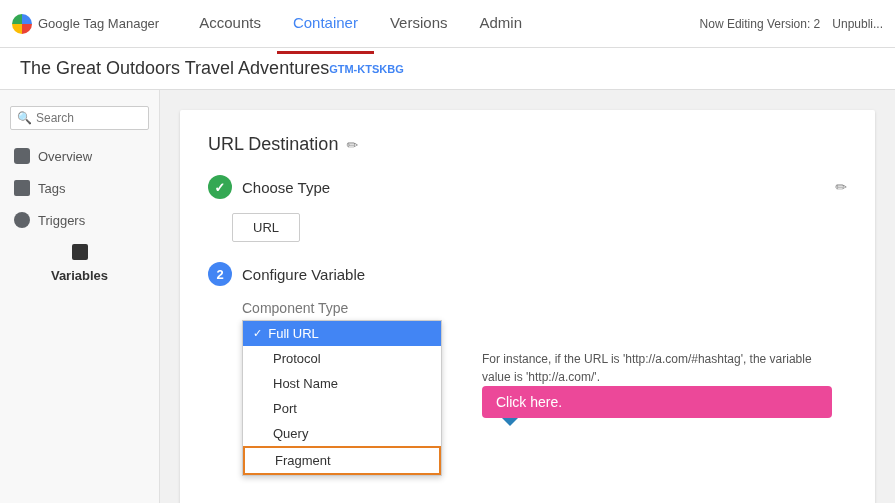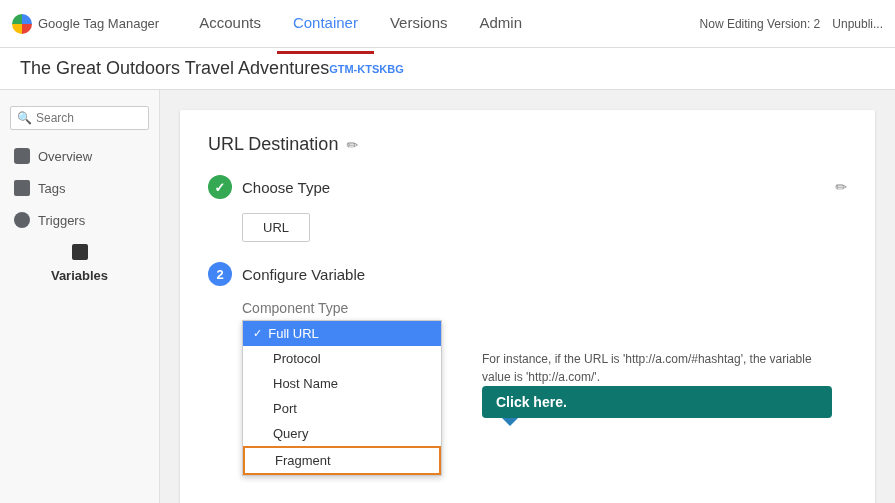--- a/index.html
+++ b/index.html
@@ -154,21 +154,21 @@
     .step-title { font-size: 15px; color: #333; }
 
     .url-button {
       border: 1px solid #ccc;
       background: #fff;
       padding: 6px 20px;
       border-radius: 2px;
       font-size: 13px;
       color: #333;
       cursor: pointer;
-      margin-left: 34px;
+      margin-left: 24px;
     }
     .step-edit-icon {
       margin-left: auto;
       color: #888;
       font-size: 14px;
       cursor: pointer;
     }
 
     
     .config-section { margin-left: 34px; }
@@ -212,26 +212,26 @@
       font-size: 12px;
       color: #555;
       margin-left: 20px;
       margin-top: 30px;
       max-width: 350px;
       line-height: 1.5;
     }
 
     
     .tooltip-bubble {
-      background: #0f766e;
+      background: #ec4899;
       color: #fff;
       padding: 8px 14px;
       border-radius: 4px;
       font-size: 14px;
-      font-weight: bold;
+      font-weight: normal;
       position: relative;
       display: inline-block;
       margin-left: 20px;
       margin-top: -10px;
     }
     .tooltip-bubble::before {
       content: '';
       position: absolute;
       bottom: -8px;
       left: 20px;

